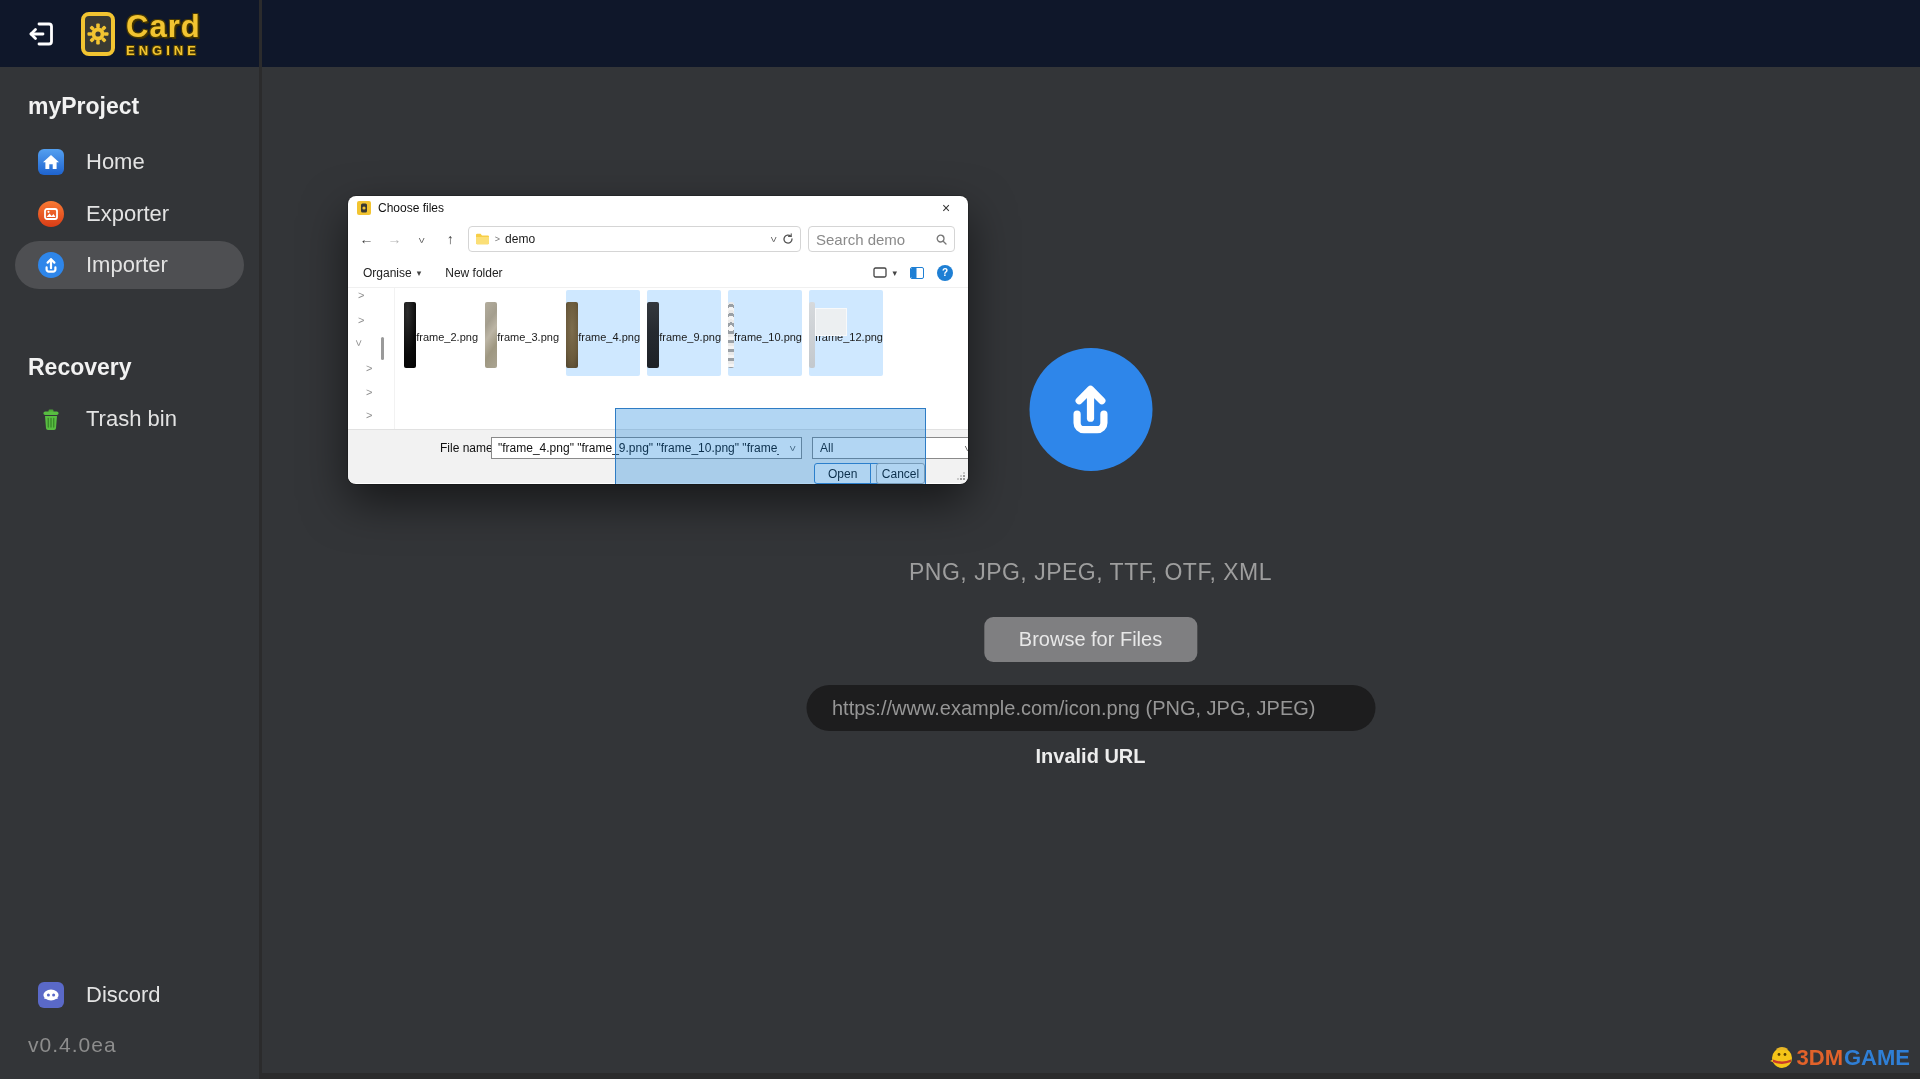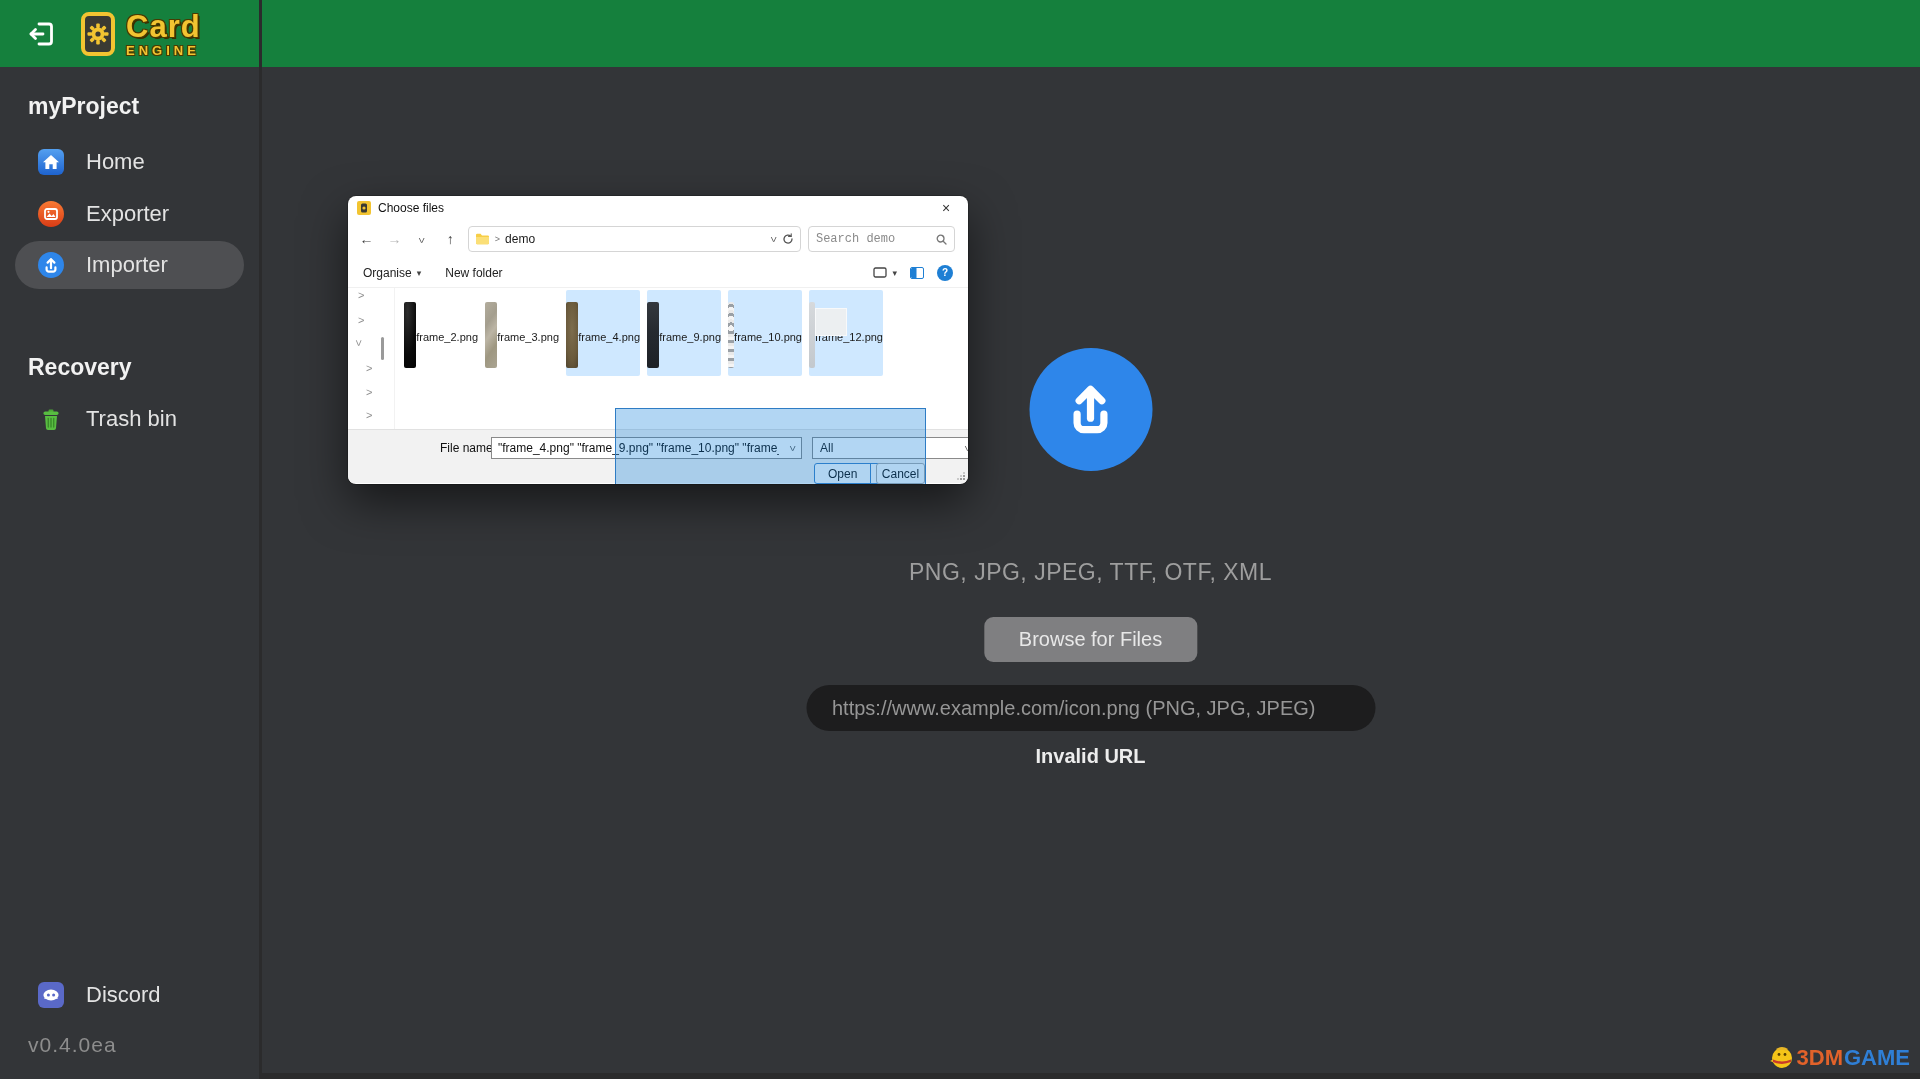--- a/index.html
+++ b/index.html
@@ -1,20 +1,20 @@
 <!DOCTYPE html>
 <html><head>
 <meta charset="utf-8">
 <style>
   * { margin:0; padding:0; box-sizing:border-box; }
   html,body { width:1920px; height:1079px; overflow:hidden; }
   body { font-family:"Liberation Sans", sans-serif; background:#333538; position:relative; }
 
   
-  .topbar { position:absolute; left:0; top:0; width:1920px; height:67px; background:#15803d; display:flex; align-items:center; z-index:2; }
+  .topbar { position:absolute; left:0; top:0; width:1920px; height:67px; background:#0f172a; display:flex; align-items:center; z-index:2; }
   .logout-btn { margin-left:22px; width:40px; height:40px; display:flex; align-items:center; justify-content:center; cursor:pointer; }
   .brand { display:flex; align-items:center; margin-left:18px; gap:10px; }
   .brand-text { display:flex; flex-direction:column; line-height:1; }
   .brand-title { font-size:31px; font-weight:bold; color:#f2c431; letter-spacing:1px;
     text-shadow:1px 1px 0 #4a3a00, 2px 2px 0 #3a2d00, -1px -1px 0 #4a3a00, 1px -1px 0 #4a3a00, -1px 1px 0 #4a3a00; }
   .brand-sub { font-size:13px; font-weight:bold; color:#f2c431; letter-spacing:4px; margin-top:2px;
     text-shadow:1px 1px 0 #4a3a00, -1px -1px 0 #4a3a00, 1px -1px 0 #4a3a00, -1px 1px 0 #4a3a00; }
 
   
   .v-divider { position:absolute; left:259px; top:0; width:3px; height:1079px; background:#2b2b2c; z-index:3; }
@@ -47,21 +47,21 @@
   .dlg-title { font-size:12px; color:#111; }
   .dlg-close { margin-left:auto; width:26px; height:20px; display:flex; align-items:center; justify-content:center; font-size:14px; color:#333; cursor:pointer; }
   .dlg-toolbar { height:38px; display:flex; align-items:center; padding:0 13px 0 8px; gap:7px; }
   .nav-ico { width:22px; text-align:center; font-size:14px; color:#3c3c3c; cursor:pointer; }
   .nav-ico.dim { color:#b5b5b5; }
   .chev { display:inline-block; transform:rotate(90deg); font-size:10px; color:#555; }
   .addr-bar { width:349px; height:26px; border:1px solid #d5d5d5; border-radius:4px; background:#fff; display:flex; align-items:center; padding:0 6px; gap:5px; }
   .addr-bar .crumb { font-size:12px; color:#1a1a1a; }
   .addr-bar .spacer { flex:1; }
   .search-box { width:147px; height:26px; border:1px solid #d5d5d5; border-radius:4px; background:#fff; display:flex; align-items:center; padding:0 7px; gap:4px; }
-  .search-box input { border:none; outline:none; flex:1; min-width:0; font-size:12px; font-family:Liberation Mono, monospace; color:#333; }
+  .search-box input { border:none; outline:none; flex:1; min-width:0; font-size:15px; font-family:Liberation Sans, sans-serif; color:#333; }
   .search-box input::placeholder { color:#8a8a8a; opacity:1; }
   .dlg-commandbar { height:30px; display:flex; align-items:center; padding:0 15px; gap:6px; border-bottom:1px solid #f0f0f0; }
   .cmd-item { display:flex; align-items:center; gap:5px; color:#222; cursor:pointer; }
   .caret { font-size:9px; color:#444; }
   .cmd-right { margin-left:auto; display:flex; align-items:center; gap:13px; }
   .help-circle { width:16px; height:16px; border-radius:50%; background:#1e7fd4; color:#fff; font-size:10px; font-weight:bold; display:flex; align-items:center; justify-content:center; cursor:pointer; }
 
   .filearea { position:relative; height:141px; display:flex; }
   .tree-strip { position:relative; width:47px; border-right:1px solid #f2f2f2; }
   .tree-chev { position:absolute; font-size:11px; color:#8f8f8f; cursor:pointer; }

